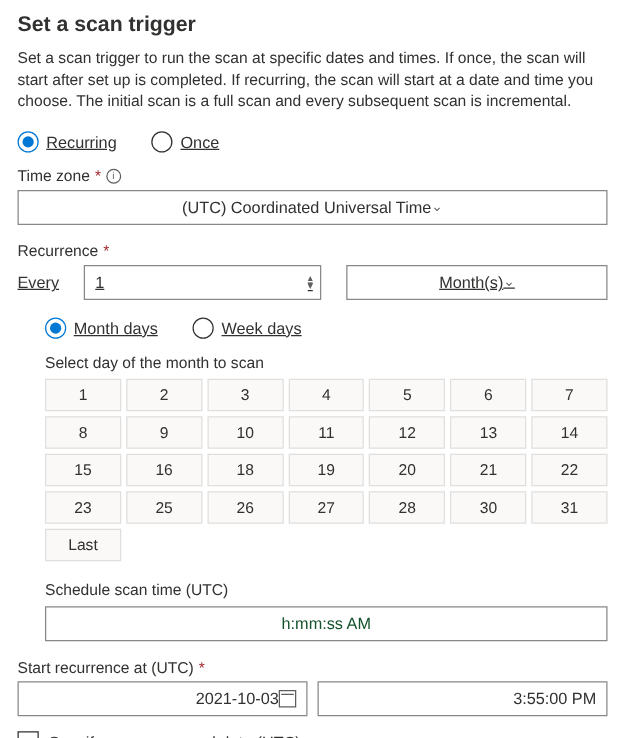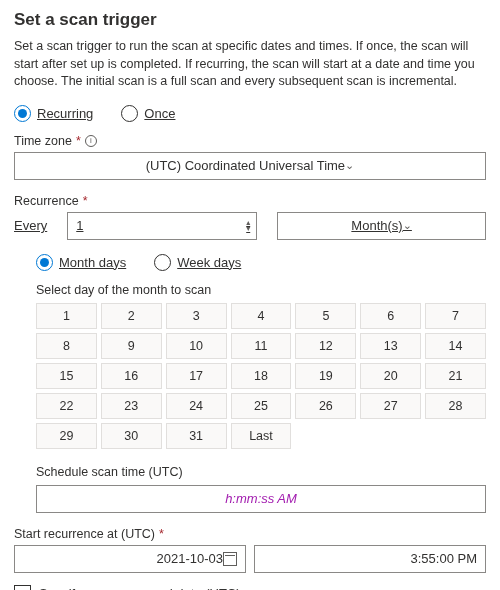--- a/index.html
+++ b/index.html
@@ -47,21 +47,21 @@
   .section-gap { margin-top:14px; }
   .sub-label { font-size:12.5px; margin:10px 0 6px 0; }
   .day-grid {
     display:grid; grid-template-columns: repeat(7, 1fr); gap:4px;
   }
   .day-cell {
     border:1px solid #e1dfdd; background:#faf9f8; height:26px;
     display:flex; align-items:center; justify-content:center;
     font-size:12.5px; cursor:pointer;
   }
-  .placeholder { color:#a21caf;font-style:italic; }
+  .placeholder { color:#14532d; }
   .two-col { display:flex; gap:8px; }
   .date-box {
     flex:1; border:1px solid #8a8886; height:28px; padding:0 8px;
     display:flex; align-items:center; justify-content:flex-end; font-size:13px;
   }
   .cal-icon { width:14px; height:14px; border:1px solid #605e5c; position:relative; }
   .cal-icon::before {
     content:""; position:absolute; top:2px; left:1px; right:1px; height:1px; background:#605e5c;
   }
   .checkbox-row { display:flex; align-items:center; gap:8px; margin-top:12px; font-size:13px; }
@@ -139,33 +139,30 @@
       <div class="day-cell">7</div>
       <div class="day-cell">8</div>
       <div class="day-cell">9</div>
       <div class="day-cell">10</div>
       <div class="day-cell">11</div>
       <div class="day-cell">12</div>
       <div class="day-cell">13</div>
       <div class="day-cell">14</div>
       <div class="day-cell">15</div>
       <div class="day-cell">16</div>
-      <div class="day-cell">17</div>
       <div class="day-cell">18</div>
       <div class="day-cell">19</div>
       <div class="day-cell">20</div>
       <div class="day-cell">21</div>
       <div class="day-cell">22</div>
       <div class="day-cell">23</div>
-      <div class="day-cell">24</div>
       <div class="day-cell">25</div>
       <div class="day-cell">26</div>
       <div class="day-cell">27</div>
       <div class="day-cell">28</div>
-      <div class="day-cell">29</div>
       <div class="day-cell">30</div>
       <div class="day-cell">31</div>
       <div class="day-cell">Last</div>
     </div>
 
   <div class="sub-label" style="margin-top:16px">Schedule scan time (UTC)</div>
   <div class="textbox">
     <span class="placeholder">h:mm:ss AM</span>
   </div>
 </div>

